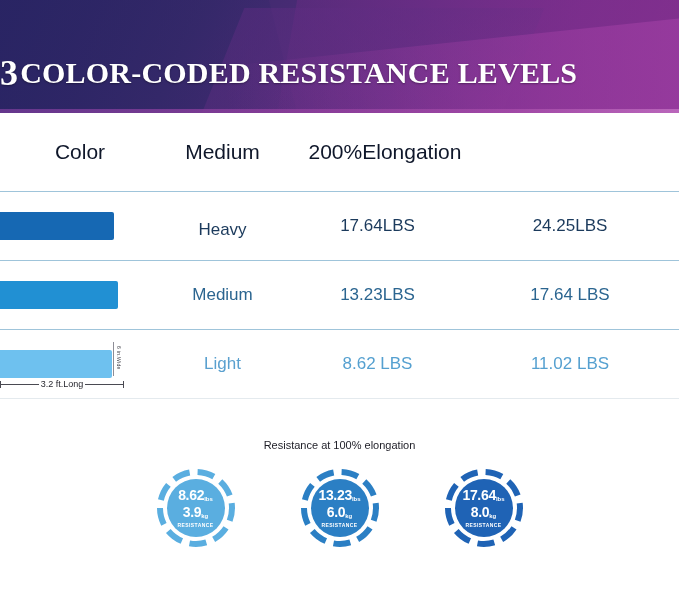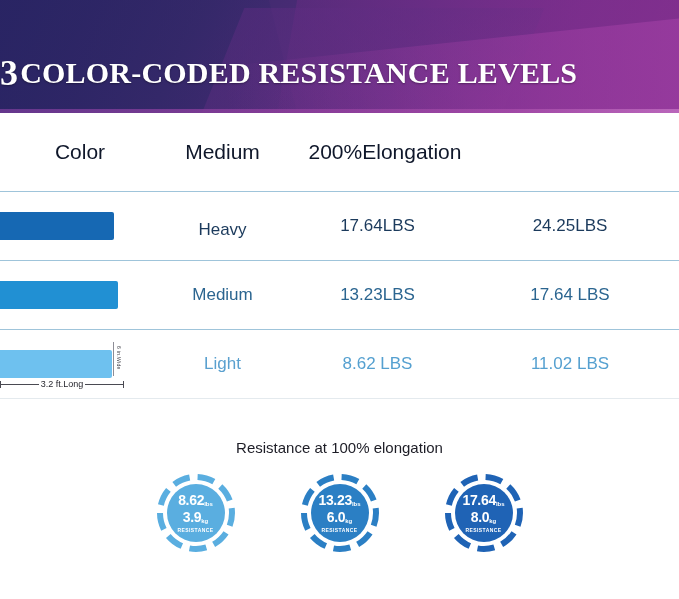--- a/index.html
+++ b/index.html
@@ -189,21 +189,21 @@
 
   
   .bottom {
     position: relative;
     width: 679px;
     padding-top: 40px;
   }
   .scale-title {
     text-align: center;
     color: #1d1d26;
-    font-size: 15px;
+    font-size: 11px;
     font-family: "Liberation Sans", sans-serif;
   }
   .scale-row {
     display: flex;
     align-items: center;
     justify-content: center;
     margin-top: 10px;
     gap: 0px;
   }
   .scale-label-begin {

